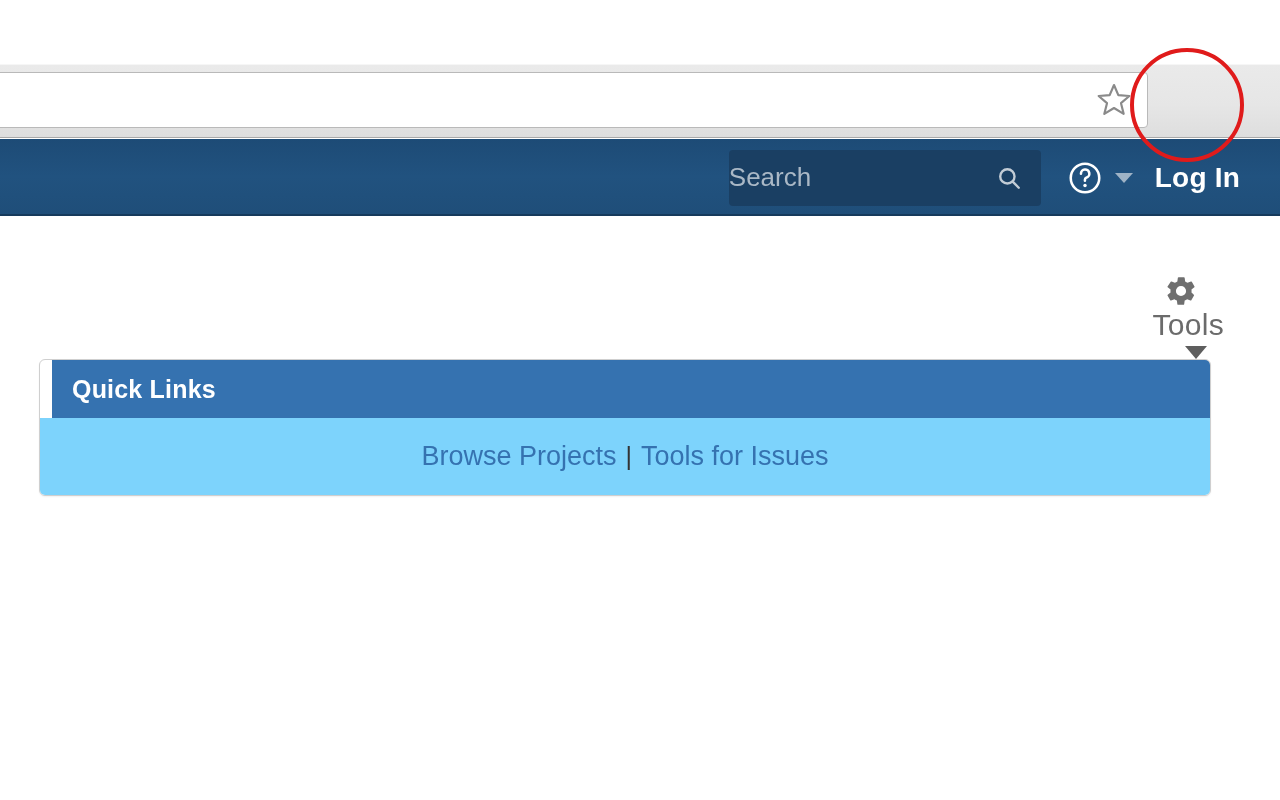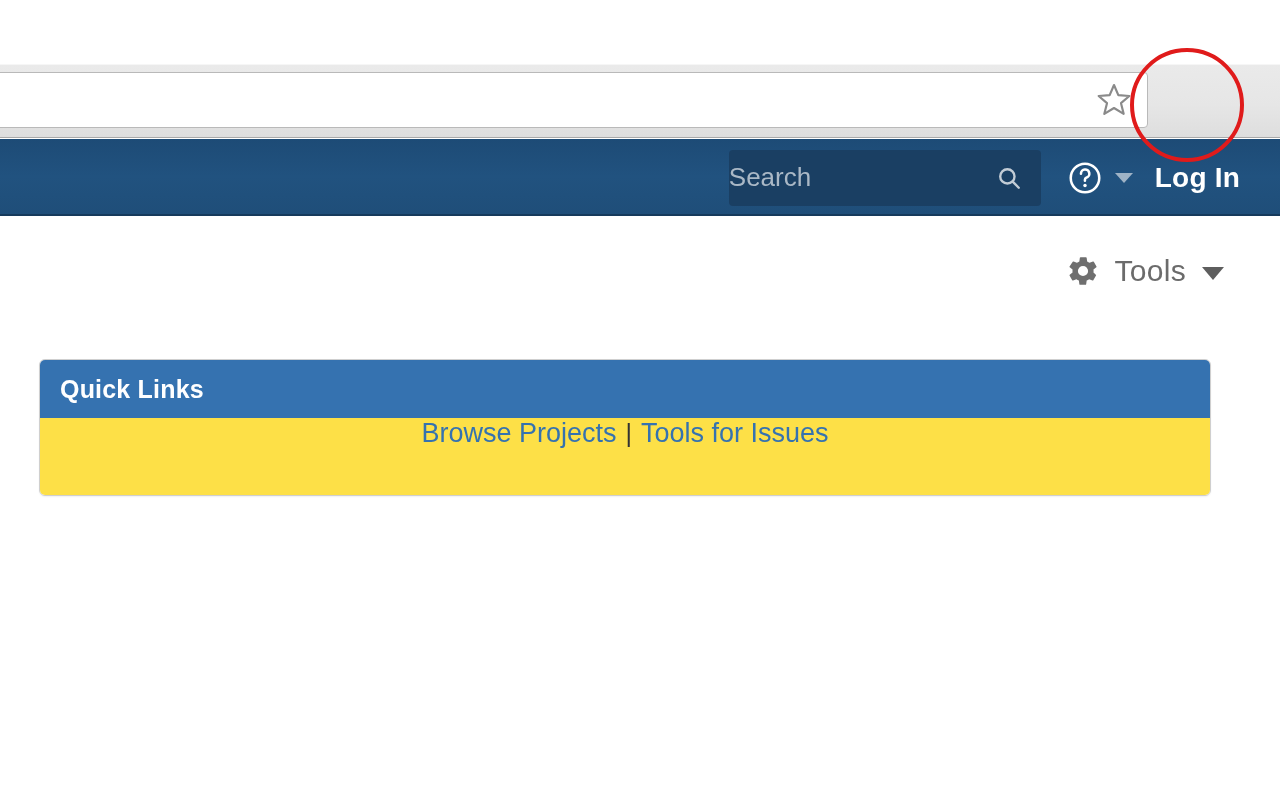--- a/index.html
+++ b/index.html
@@ -176,24 +176,25 @@
     position: absolute;
     left: 0; top: 218px;
     width: 1280px;
     height: 582px;
     background: #ffffff;
   }
 
   .tools-row {
     position: absolute;
     right: 56px;
-    top: 36px;
+    top: 56px;
     display: flex;
     align-items: center;
     cursor: pointer;
+    flex-direction: column;
   }
   .gear-icon { width: 34px; height: 34px; margin-right: 14px; }
   .tools-label {
     font-size: 30px;
     color: #6b6b6b;
     letter-spacing: 0.3px;
   }
   .caret-down-gray {
     width: 0; height: 0;
     border-left: 11px solid transparent;
@@ -215,33 +216,34 @@
     box-shadow: 0 1px 2px rgba(0,0,0,0.06);
     overflow: hidden;
   }
 
   .quicklinks-header {
     height: 58px;
     background: #3572b0;
     display: flex;
     align-items: center;
     padding-left: 20px;
+    margin-left: 12px;
   }
   .quicklinks-title {
     color: #ffffff;
     font-size: 25px;
     font-weight: bold;
     letter-spacing: 0.2px;
   }
 
   .quicklinks-body {
     height: 77px;
-    background: #fde047;
-    display: flex;
-    align-items: flex-start;
+    background: #7dd3fc;
+    display: flex;
+    align-items: center;
     justify-content: center;
   }
   .ql-links {
     display: flex;
     align-items: center;
     font-size: 27px;
   }
   .ql-link {
     color: #3572b0;
     text-decoration: none;

